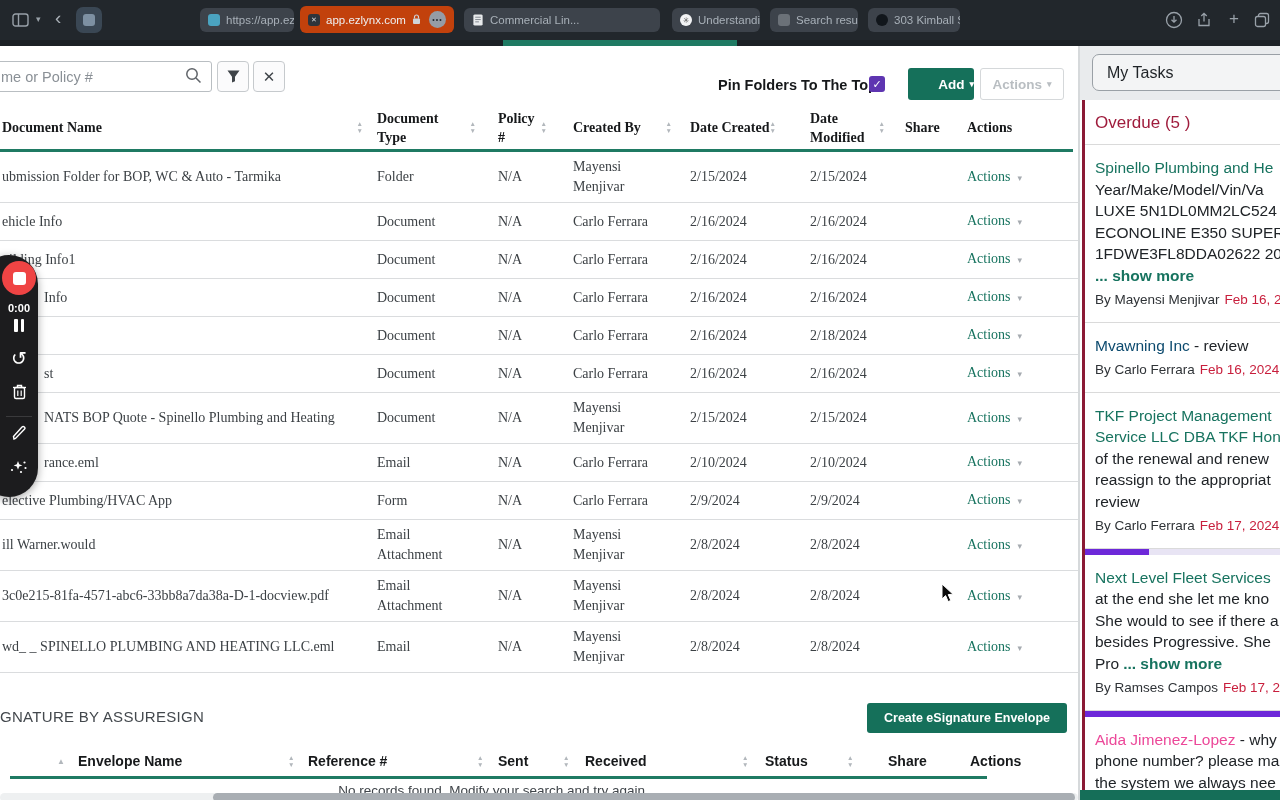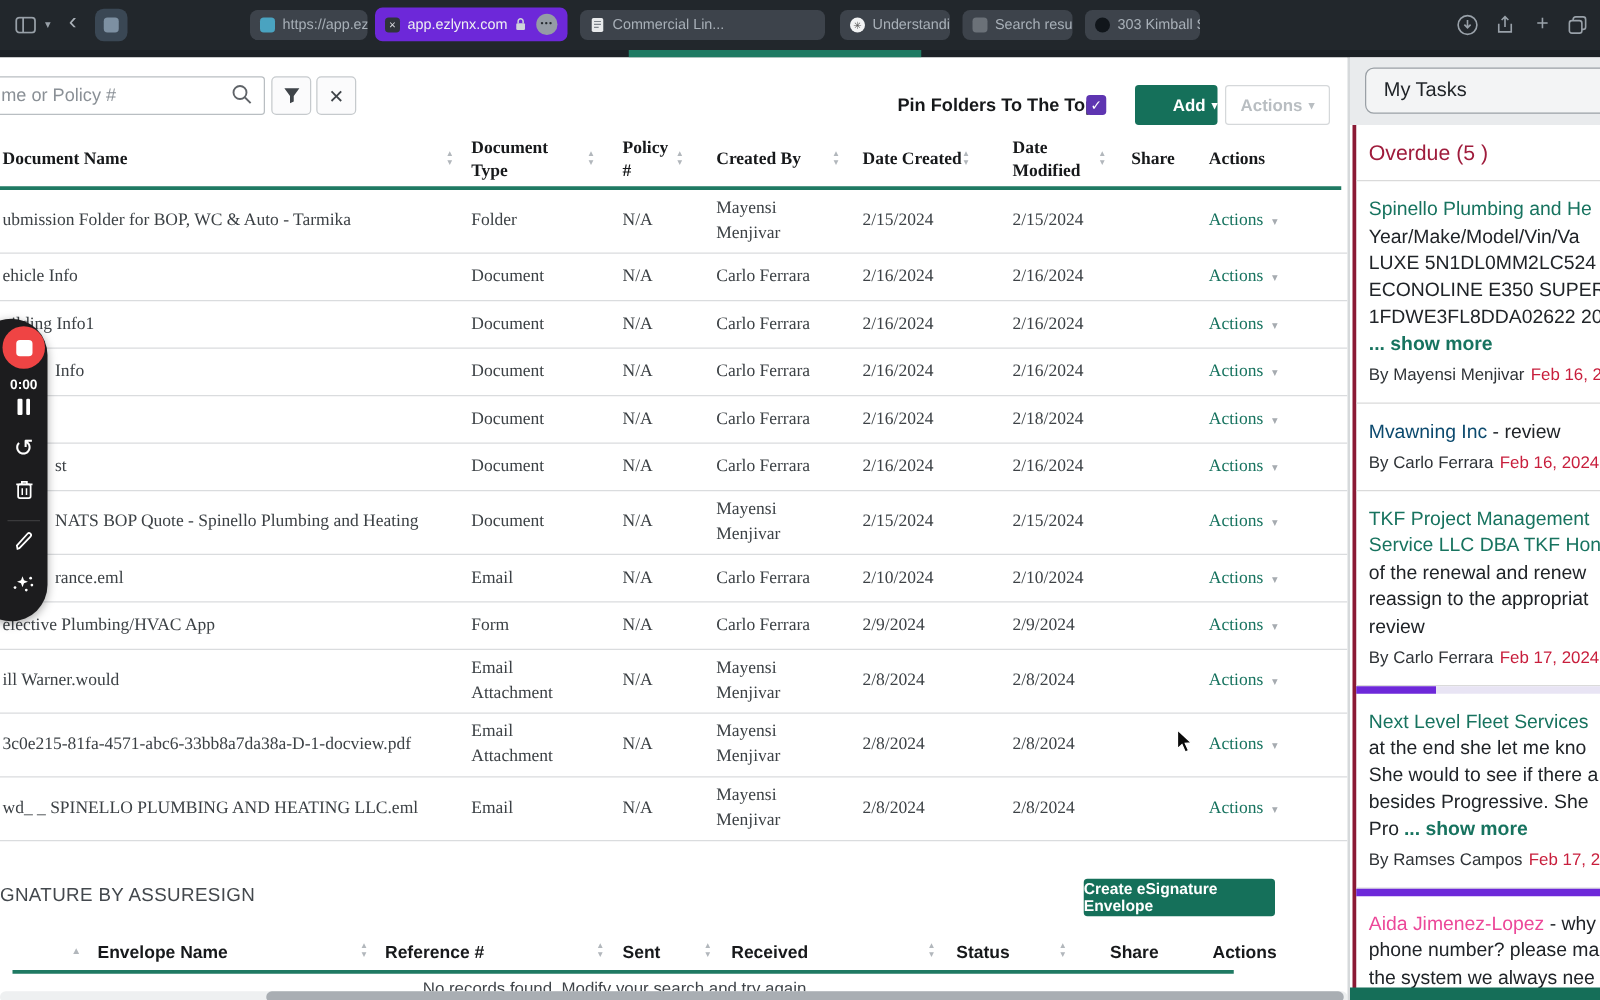--- a/index.html
+++ b/index.html
@@ -12,21 +12,21 @@
   .app-tab-underline{position:absolute;left:503px;top:40px;width:234px;height:6px;background:#1f7a63;}
   .cicon{position:absolute;color:#98a0a8;}
   .pane-icon{left:12px;top:13px;}
   .chev-icon{left:36px;top:14px;font-size:9px;}
   .back-icon{left:55px;top:7px;font-size:19px;color:#aab1b8;}
   .app-tile{position:absolute;left:76px;top:7px;width:26px;height:26px;border-radius:7px;background:#3a4754;}
   .app-tile i{position:absolute;left:7px;top:7px;width:12px;height:12px;border-radius:3px;background:#8fa3b5;opacity:.8;}
   .tab{position:absolute;top:8px;height:24px;border-radius:6px;background:#3d434b;color:#a8b0b8;
        font-size:11.5px;display:flex;align-items:center;gap:6px;padding:0 8px;box-sizing:border-box;
        white-space:nowrap;overflow:hidden;}
-  .tab.active{top:6px;height:27px;background:#6d28d9;color:#eef0f2;}
+  .tab.active{top:6px;height:27px;background:#c2410c;color:#eef0f2;}
   .fav{width:12px;height:12px;border-radius:3px;flex:0 0 auto;display:flex;align-items:center;justify-content:center;}
   .tab-dots{margin-left:auto;width:17px;height:17px;border-radius:50%;background:#959ca5;color:#262b30;
             font-size:7px;letter-spacing:1px;display:flex;align-items:center;justify-content:center;flex:0 0 auto;}
   .t1{left:200px;width:94px;}
   .t2{left:300px;width:154px;}
   .t3{left:464px;width:196px;}
   .t4{left:672px;width:88px;}
   .t5{left:770px;width:88px;}
   .t6{left:868px;width:92px;}
   .winbtn{position:absolute;top:11px;color:#99a1a9;font-size:15px;width:20px;text-align:center;}
@@ -76,21 +76,21 @@
   .dcell{font-size:14px;color:#3c4145;line-height:20px;box-sizing:border-box;}
   .c0{padding-left:2px;padding-right:10px;}
   .c1{padding-right:22px;}
   .c3{padding-right:14px;}
   .c7{padding-left:10px;}
   .alink{color:#1e7a64;cursor:pointer;}
   .chev{color:#a6abb0;font-size:9px;margin-left:7px;}
 
   
   .esig-heading{position:absolute;left:0px;top:662px;font-size:15px;color:#43484d;letter-spacing:.3px;}
-  .btn-esig{position:absolute;left:867px;top:657px;width:153px;height:30px;border-radius:3px;color:#fff;
+  .btn-esig{position:absolute;left:867px;top:657px;width:200px;height:30px;border-radius:3px;color:#fff;
        font-size:12.5px;font-weight:bold;display:flex;align-items:center;justify-content:center;cursor:pointer;}
   .eheader{position:absolute;left:0;top:700px;width:1078px;height:30px;}
   .eh{position:absolute;top:50%;transform:translateY(-50%);font-size:14px;font-weight:bold;color:#17191b;white-space:nowrap;}
   .ehs{position:absolute;top:50%;transform:translateY(-50%);display:inline-flex;flex-direction:column;
        color:#b2b7bc;font-size:6.5px;line-height:6px;gap:1px;cursor:pointer;}
   .asc{color:#b2b7bc;font-size:8px;}
   .egreen{position:absolute;left:10px;top:730px;width:977px;height:3px;background:#1f7a63;}
   .empty-msg{position:absolute;left:0;top:737px;width:987px;text-align:center;font-size:13.5px;color:#3f4449;}
 
   .hscroll-track{position:absolute;left:0;top:747px;width:1078px;height:9px;background:#eef0f1;border-radius:5px;}

